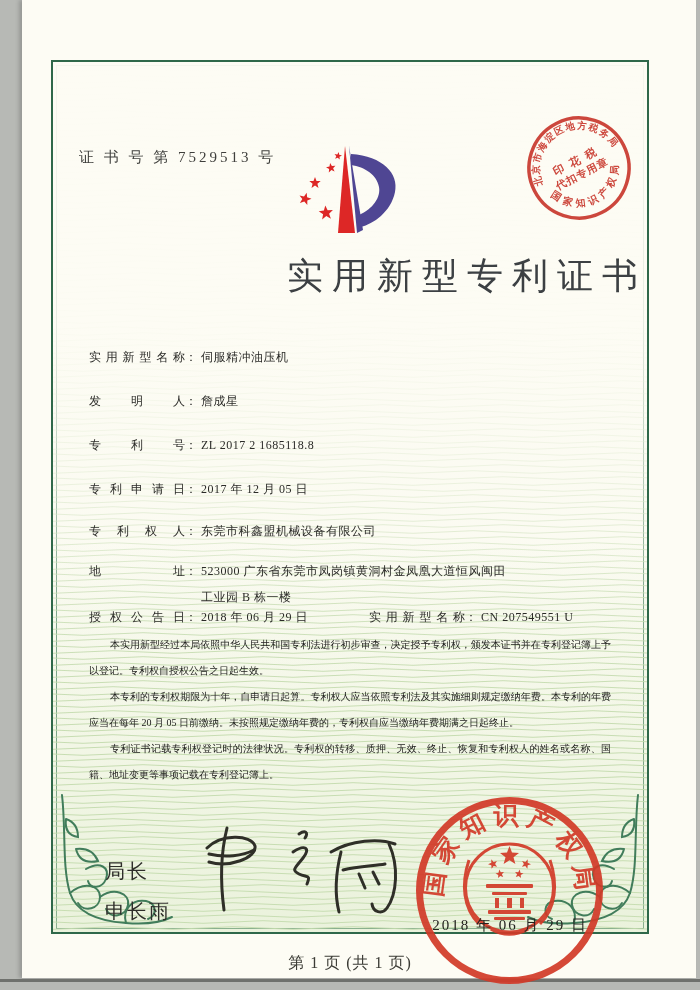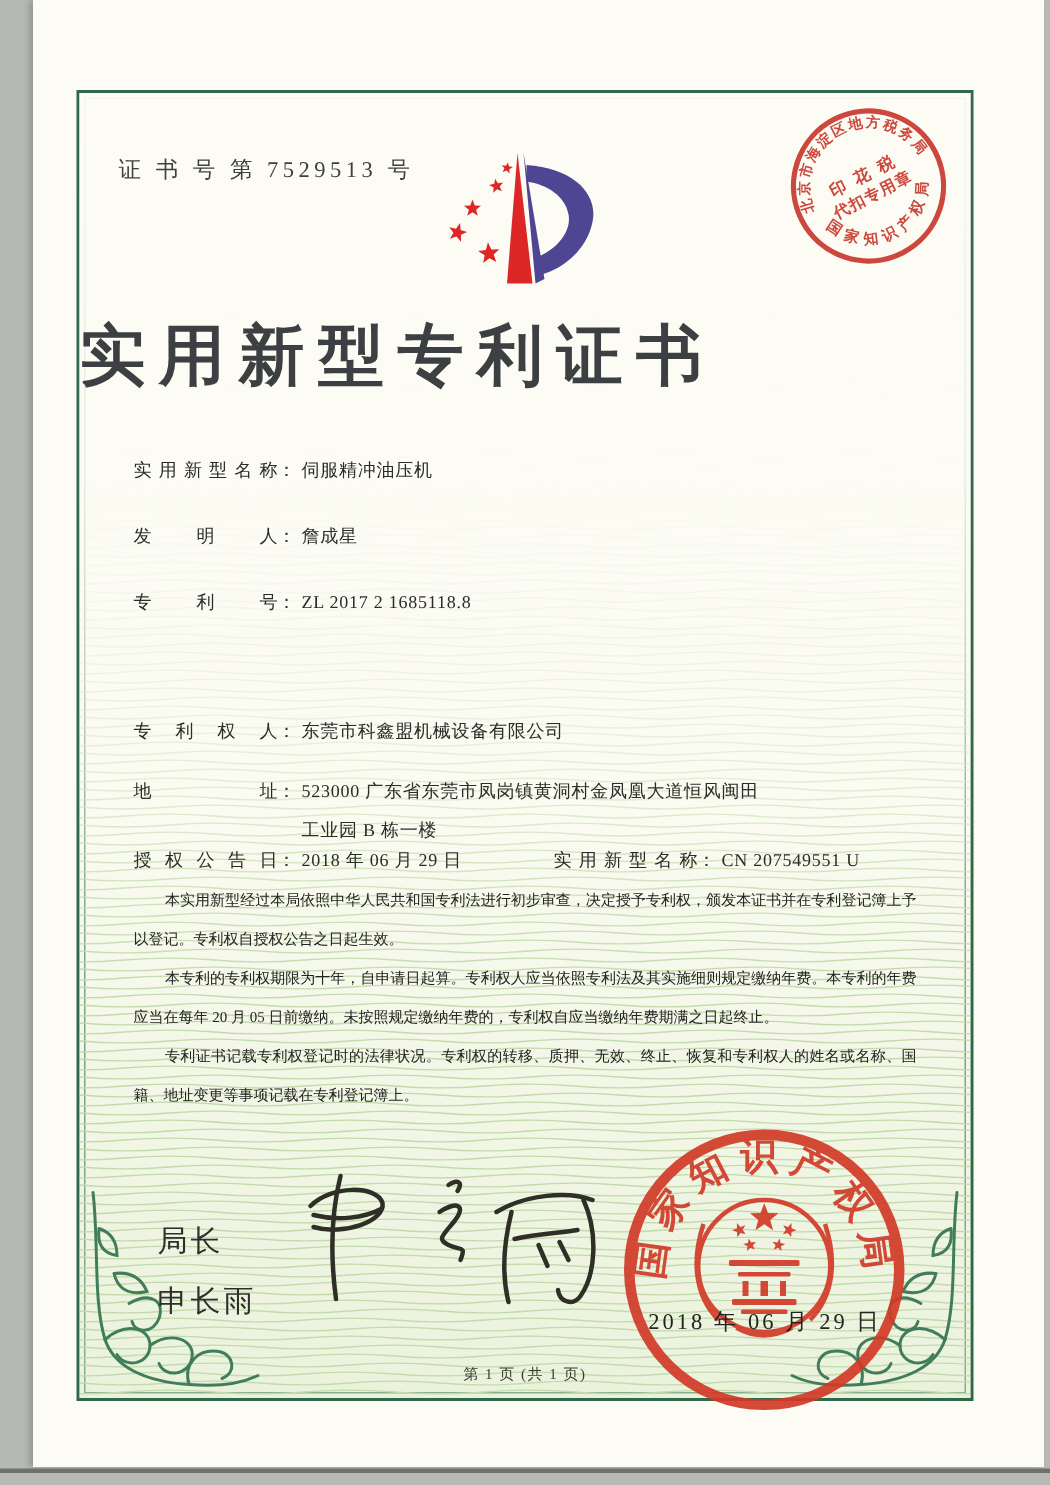--- a/index.html
+++ b/index.html
@@ -24,47 +24,47 @@
   .bg-waves{position:absolute;inset:0;width:100%;height:100%;z-index:0;}
   .bg-fade{
     position:absolute;inset:0;z-index:1;pointer-events:none;
     background:
       linear-gradient(180deg, rgba(210,229,188,0) 55%, rgba(210,229,188,.25) 78%, rgba(206,227,184,.4) 100%),
       linear-gradient(180deg, rgba(253,252,244,.95) 0%, rgba(253,252,244,.85) 30%, rgba(250,250,240,.55) 48%, rgba(242,246,230,.18) 63%, rgba(234,242,218,0) 78%);
   }
   .ornament{position:absolute;z-index:2;}
   .ornament.left{left:3px;bottom:3px;}
   .ornament.right{right:3px;bottom:3px;transform:scaleX(-1);}
-  .content{position:absolute;inset:0;z-index:3;}
+  .content{position:absolute;inset:0;z-index:3;margin-top:44px;}
 
   .cert-no{position:absolute;left:26px;top:42px;font-size:15px;letter-spacing:3px;color:#3f3f3c;}
   .logo{position:absolute;top:30px;left:50%;transform:translateX(-50%);}
   .title{
-    position:absolute;top:146px;left:0;width:100%;text-align:left;
-    font-size:44px;letter-spacing:9px;color:#3c4043;font-weight:700;
+    position:absolute;top:146px;left:0;width:100%;text-align:right;
+    font-size:36px;letter-spacing:9px;color:#3c4043;font-weight:400;
   }
   .row{position:absolute;left:36px;right:38px;font-size:12px;line-height:23px;white-space:nowrap;}
   .flabel{display:inline-block;width:96px;text-align:justify;text-align-last:justify;vertical-align:top;}
   .fcolon{display:inline-block;width:16px;vertical-align:top;}
   .fvalue{letter-spacing:.5px;}
   .addr2{display:block;margin-left:112px;line-height:26px;}
   .row-addr{white-space:normal;line-height:26px;}
   .pair2{position:absolute;left:280px;top:0;}
   .paras{position:absolute;left:36px;right:36px;top:526px;font-size:10px;line-height:26px;text-align:justify;color:#222220;}
   .paras p{margin:0;text-indent:2.1em;}
   .official{position:absolute;left:52px;top:752px;font-size:20px;letter-spacing:2px;color:#2e2e2a;}
   .official .name{margin-top:13px;}
   .sig{position:absolute;left:140px;top:712px;}
   .seal{position:absolute;left:354px;top:682px;}
   .seal-date{
     position:absolute;left:352px;top:810px;width:210px;text-align:center;z-index:5;
     font-size:15px;letter-spacing:2px;color:#23231f;
   }
   .stamp{position:absolute;left:466px;top:2px;transform:rotate(-27deg);}
-  .page-foot{position:absolute;left:0;right:0;top:847px;text-align:center;font-size:10px;letter-spacing:1px;color:#3b3b35;}
+  .page-foot{position:absolute;left:0;right:0;top:847px;text-align:center;font-size:16px;letter-spacing:1px;color:#3b3b35;}
   svg{display:block;}
 </style>
 </head>
 <body>
 
 <div class="paper">
   <div class="frame">
     <div class="frame-inner-line"></div>
     <div class="frame-content">
       <svg class="bg-waves" preserveAspectRatio="none" viewBox="0 0 594 870">
@@ -262,20 +262,23 @@
 
         <div class="row" style="top:240px">
           <span class="flabel">实用新型名称</span><span class="fcolon">：</span><span class="fvalue">伺服精冲油压机</span>
         </div>
         <div class="row" style="top:284px">
           <span class="flabel">发明人</span><span class="fcolon">：</span><span class="fvalue">詹成星</span>
         </div>
         <div class="row" style="top:328px">
           <span class="flabel">专利号</span><span class="fcolon">：</span><span class="fvalue">ZL 2017 2 1685118.8</span>
         </div>
+        <div class="row" style="top:372px">
+          <span class="flabel">专利申请日</span><span class="fcolon">：</span><span class="fvalue">2017 年 12 月 05 日</span>
+        </div>
         <div class="row" style="top:414px">
           <span class="flabel">专利权人</span><span class="fcolon">：</span><span class="fvalue">东莞市科鑫盟机械设备有限公司</span>
         </div>
         <div class="row row-addr" style="top:452px">
           <span class="flabel">地址</span><span class="fcolon">：</span><span class="fvalue">523000 广东省东莞市凤岗镇黄洞村金凤凰大道恒风闽田</span>
           <span class="addr2 fvalue">工业园 B 栋一楼</span>
         </div>
         <div class="row" style="top:500px">
           <span class="flabel">授权公告日</span><span class="fcolon">：</span><span class="fvalue">2018 年 06 月 29 日</span>
           <span class="pair2"><span class="flabel">实用新型名称</span><span class="fcolon">：</span><span class="fvalue">CN 207549551 U</span></span>

